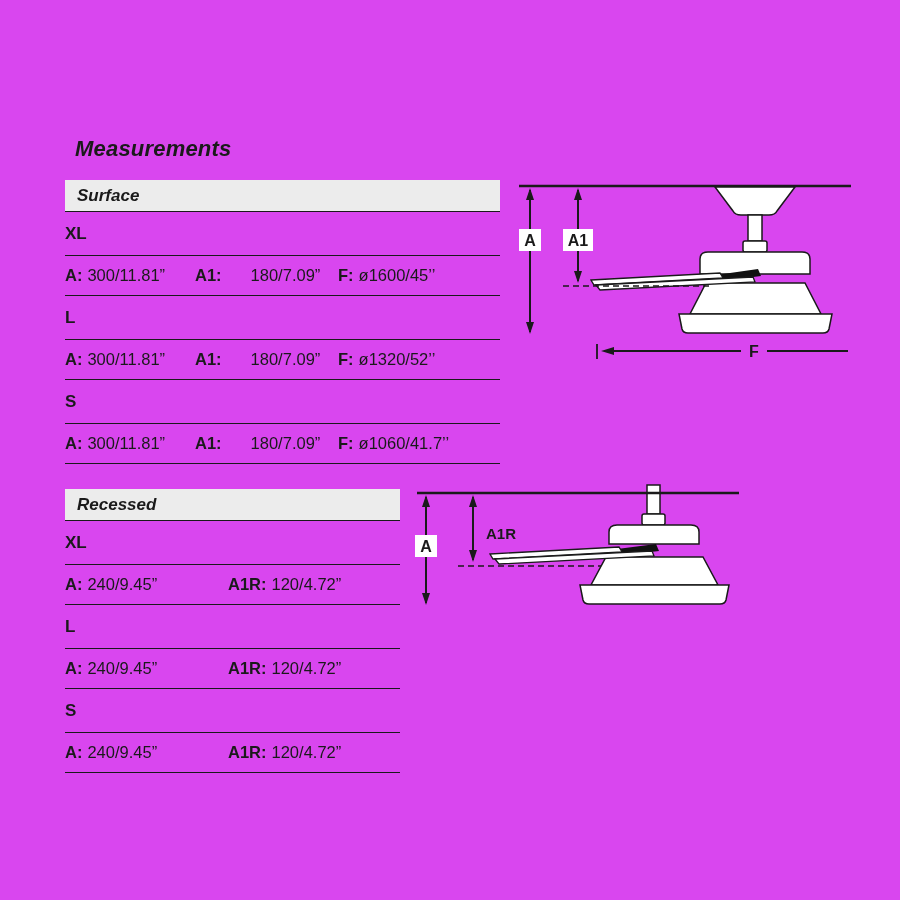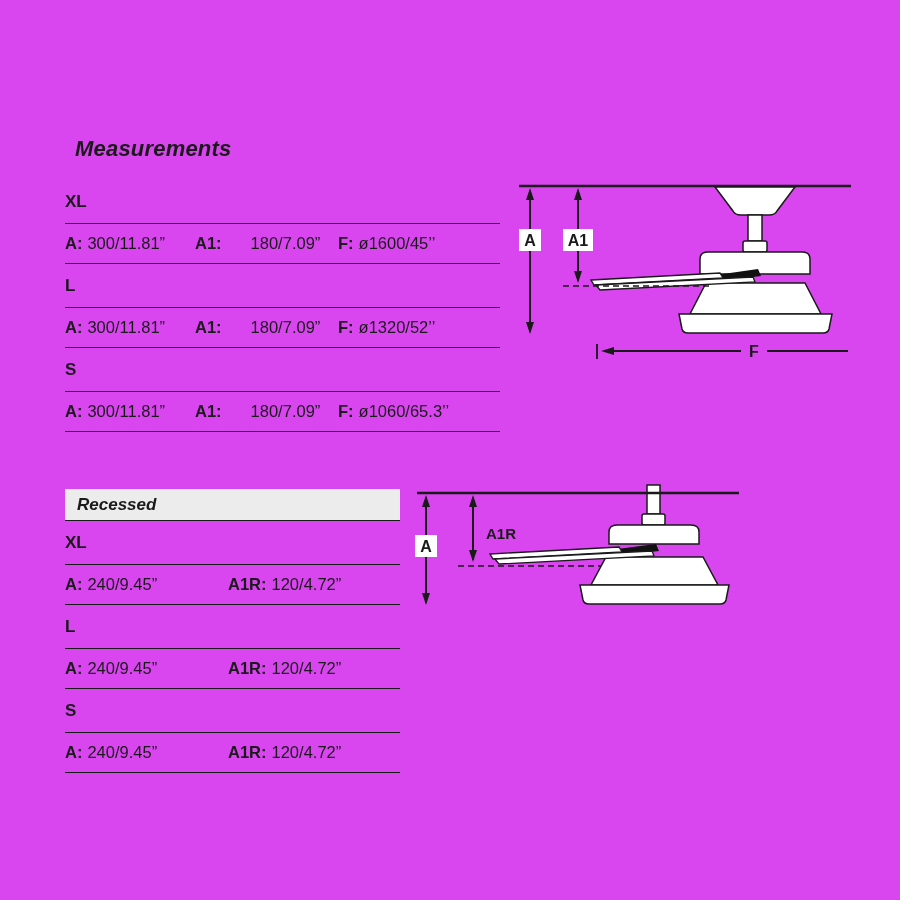--- a/index.html
+++ b/index.html
@@ -42,20 +42,21 @@
   .dim-label{font-family:"Liberation Sans","DejaVu Sans",sans-serif;font-weight:bold;}
 </style>
 </head>
 <body>
 
 <div class="page">
 
   <div class="page-title">Measurements</div>
 
   <div class="spec-table surface">
+    <div class="table-header">Surface</div>
 
     <div class="size-row">
       <span>XL</span>
     </div>
     <div class="spec-row">
       <span class="spec-col">
           <b>A:</b>
           <span>300/11.81”</span>
         </span>
       <span class="spec-col">
@@ -93,21 +94,21 @@
       <span class="spec-col">
           <b>A:</b>
           <span>300/11.81”</span>
         </span>
       <span class="spec-col">
           <b>A1:</b>
           <span>180/7.09”</span>
         </span>
       <span class="spec-col">
           <b>F:</b>
-          <span>ø1060/65.3’’</span>
+          <span>ø1060/41.7’’</span>
         </span>
     </div>
   </div>
 
   <div class="spec-table recessed">
     <div class="table-header">Recessed</div>
 
     <div class="size-row">
       <span>XL</span>
     </div>

